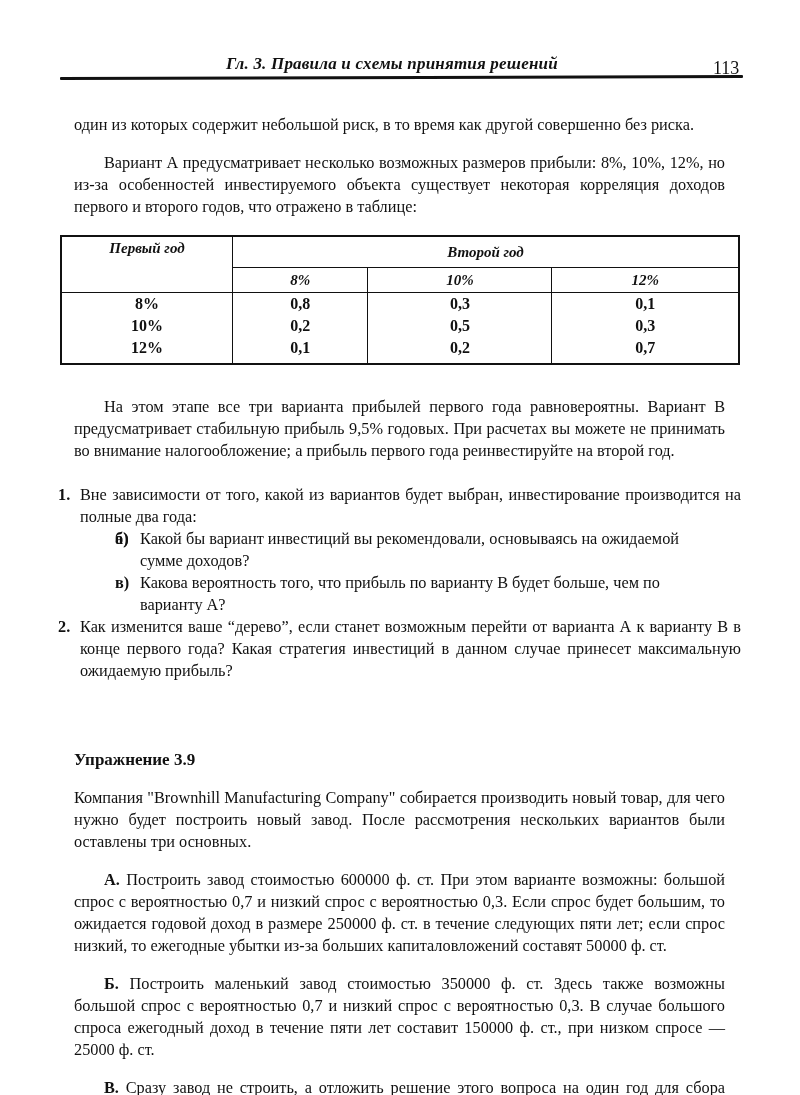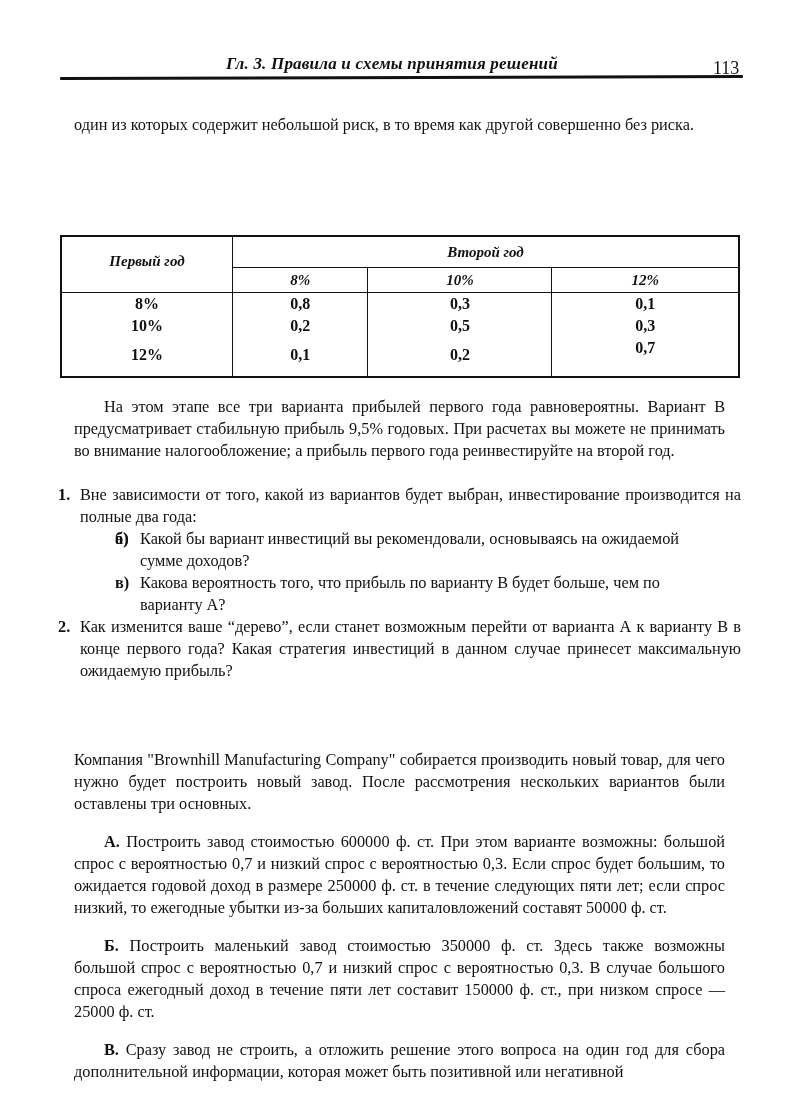--- a/index.html
+++ b/index.html
@@ -39,26 +39,27 @@
 <div class="page">
 
   <div class="running-head">
     <span class="running-title">Гл. 3. Правила и схемы принятия решений</span>
     <span class="page-number">113</span>
   </div>
   <div class="head-rule"></div>
 
   <div class="text" style="top:98px;">
     <p>один из которых содержит небольшой риск, в то время как другой совершенно без риска.</p>
+    <p class="indent">Вариант А предусматривает несколько возможных размеров прибыли: 8%, 10%, 12%, но из-за особенностей инвестируемого объекта существует некоторая корреляция доходов первого и второго годов, что отражено в таблице:</p>
   </div>
 
   <table class="corr">
     <tbody>
         <tr class="h1">
-      <th rowspan="2" style="width:170px; vertical-align:top; padding-top:16px;margin-top:32px;">Первый год</th>
+      <th rowspan="2" style="width:170px; vertical-align:top; padding-top:3px;margin-top:32px;">Первый год</th>
       <th colspan="3" class="vl">Второй год</th>
     </tr>
     <tr class="h2">
       <th class="vl" style="font-style:italic;">8%</th>
       <th class="vl" style="font-style:italic;">10%</th>
       <th class="vl" style="font-style:italic;">12%</th>
     </tr>
     <tr class="body-row sep body-first">
       <td>8%</td>
       <td class="vl">0,8</td>
@@ -68,21 +69,21 @@
     <tr class="body-row">
       <td>10%</td>
       <td class="vl">0,2</td>
       <td class="vl">0,5</td>
       <td class="vl">0,3</td>
     </tr>
     <tr class="body-row">
       <td style="padding-bottom:4px;">12%</td>
       <td class="vl" style="padding-bottom:4px;">0,1</td>
       <td class="vl" style="padding-bottom:4px;">0,2</td>
-      <td class="vl" style="padding-bottom:17px;">0,7</td>
+      <td class="vl" style="padding-bottom:4px;">0,7</td>
     </tr>
   </tbody>
     </table>
 
   <div class="text" style="top:380px;">
     <p class="indent">На этом этапе все три варианта прибылей первого года равновероятны. Вариант В предусматривает стабильную прибыль 9,5% годовых. При расчетах вы можете не принимать во внимание налогообложение; а прибыль первого года реинвестируйте на второй год.</p>
   </div>
 
   <div class="list" style="top:484px;">
     <div class="item">
@@ -100,19 +101,20 @@
       <span class="letter">в)</span>
       <span>Какова вероятность того, что прибыль по варианту В будет больше, чем по варианту А?</span>
     </div>
     <div class="item">
       <span class="num">2.</span>
       <span>Как изменится ваше “дерево”, если станет возможным перейти от варианта А к варианту В в конце первого года? Какая стратегия инвестиций в данном случае принесет максимальную ожидаемую прибыль?</span>
     </div>
   </div>
 
   <div class="text" style="top:733px;">
+    <p class="exercise-title">Упражнение 3.9</p>
     <p>Компания "Brownhill Manufacturing Company" собирается производить новый товар, для чего нужно будет построить новый завод. После рассмотрения нескольких вариантов были оставлены три основных.</p>
     <p class="indent"><b class="lead">А.</b><span> Построить завод стоимостью 600000 ф. ст. При этом варианте возможны: большой спрос с вероятностью 0,7 и низкий спрос с вероятностью 0,3. Если спрос будет большим, то ожидается годовой доход в размере 250000 ф. ст. в течение следующих пяти лет; если спрос низкий, то ежегодные убытки из-за больших капиталовложений составят 50000 ф. ст.</span></p>
     <p class="indent"><b class="lead">Б.</b><span> Построить маленький завод стоимостью 350000 ф. ст. Здесь также возможны большой спрос с вероятностью 0,7 и низкий спрос с вероятностью 0,3. В случае большого спроса ежегодный доход в течение пяти лет составит 150000 ф. ст., при низком спросе — 25000 ф. ст.</span></p>
     <p class="indent"><b class="lead">В.</b><span> Сразу завод не строить, а отложить решение этого вопроса на один год для сбора дополнительной информации, которая может быть позитивной или негативной</span></p>
   </div>
 
 </div>
 
 </body></html>

